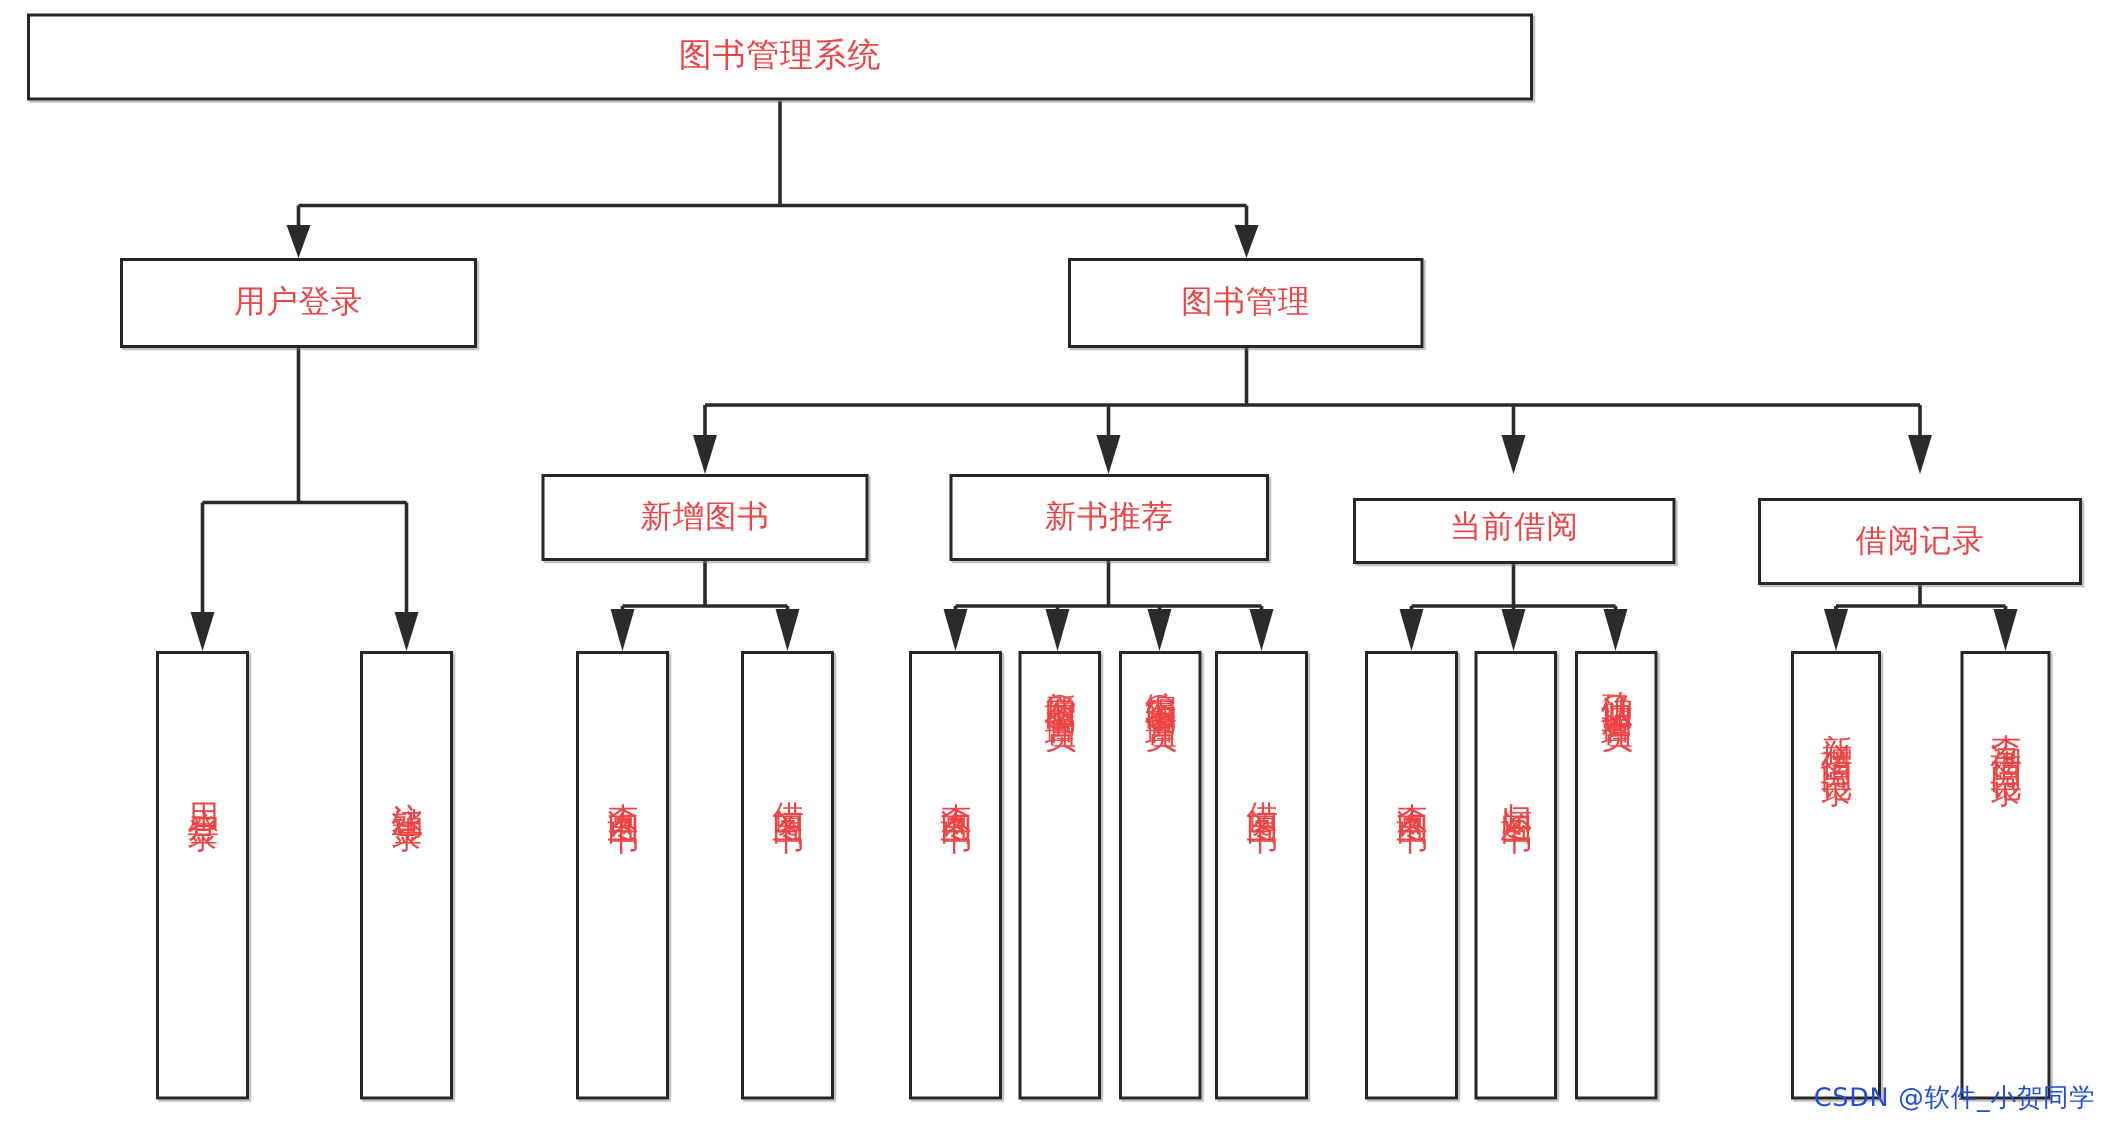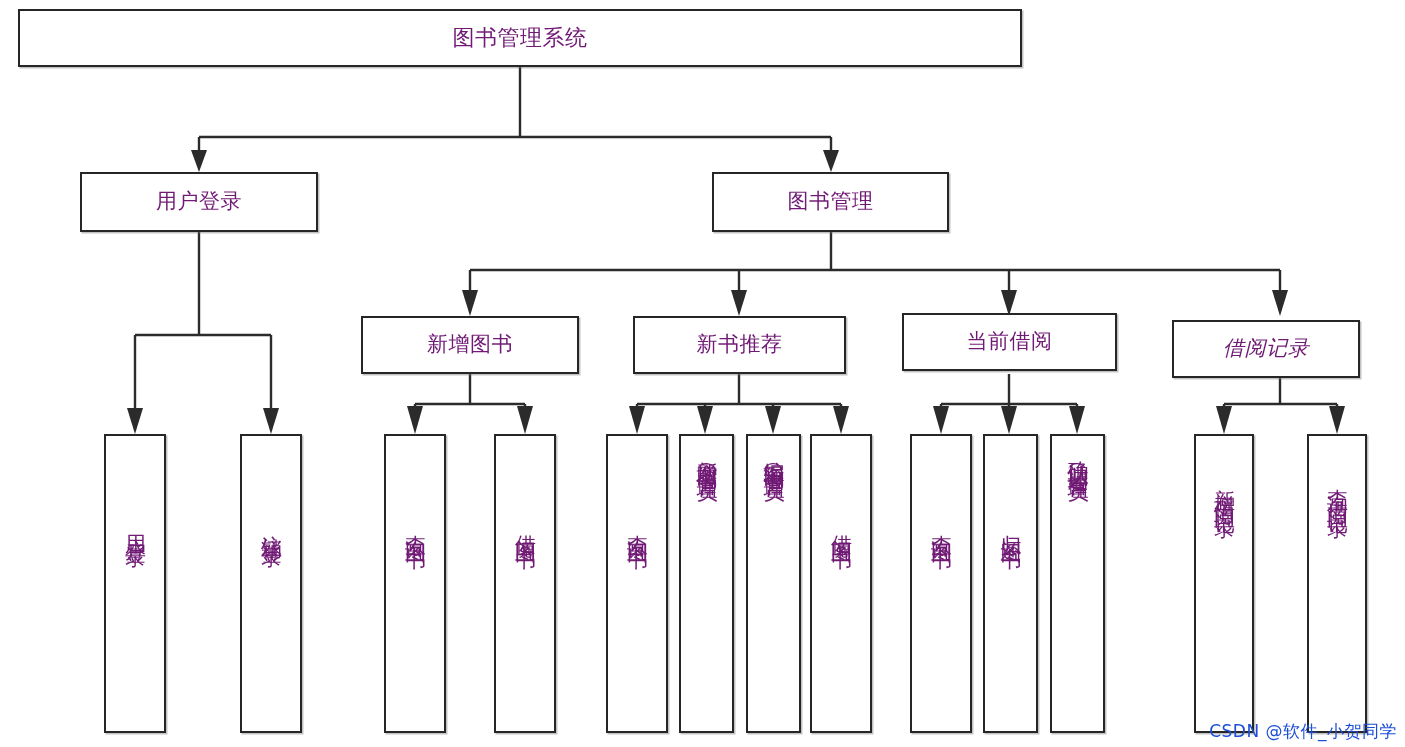--- a/index.html
+++ b/index.html
@@ -46,21 +46,21 @@
     border: 2.4px solid #262626;
     box-shadow: 1.5px 1.5px 0 0 rgba(120,120,120,0.45);
     display: flex;
     align-items: center;
     justify-content: center;
     overflow: hidden;
   }
   .node .label {
     display: block;
     text-align: left;
-    color: #701a75;
+    color: #ef4444;
     letter-spacing: 0.5px;
     line-height: 1.22;
     white-space: nowrap;
   }
   
   .node.horiz .label {
     font-size: 21px;
   }
   .node.root .label {
     font-size: 22px;
@@ -174,25 +174,25 @@
   </div>
 
   <div class="node horiz" style="left:361px; top:316px; width:218px; height:58px;">
     <span class="label">新增图书</span>
   </div>
 
   <div class="node horiz" style="left:633px; top:316px; width:213px; height:58px;">
     <span class="label">新书推荐</span>
   </div>
 
-  <div class="node horiz" style="left:902px; top:313px; width:215px; height:58px;">
+  <div class="node horiz" style="left:902px; top:332px; width:215px; height:44px;font-family:Liberation Mono, monospace;">
     <span class="label">当前借阅</span>
   </div>
 
-  <div class="node horiz" style="left:1172px; top:320px; width:188px; height:58px;font-style:italic;">
+  <div class="node horiz" style="left:1172px; top:332px; width:216px; height:58px;">
     <span class="label">借阅记录</span>
   </div>
 
   <div class="node vert" style="left:104px; top:434px; width:62px; height:299px; padding-top:82px;">
     <span class="label">用户登录</span>
   </div>
 
   <div class="node vert" style="left:240px; top:434px; width:62px; height:299px; padding-top:82px;">
     <span class="label">注销登录</span>
   </div>

